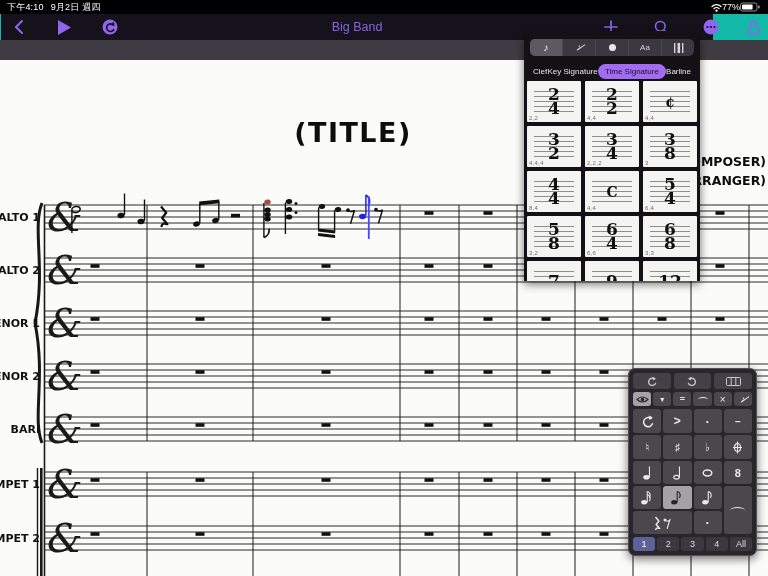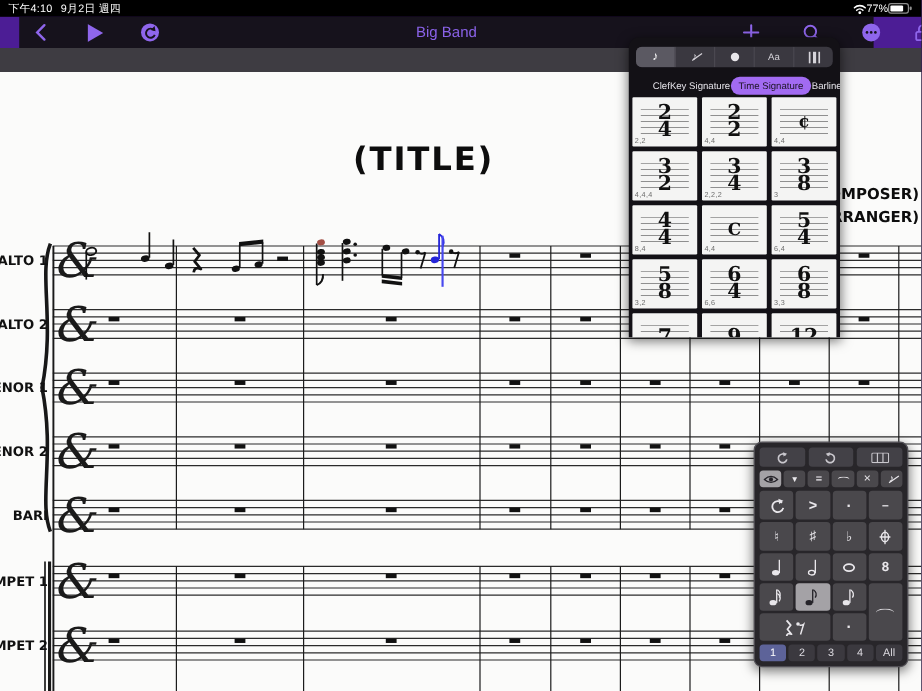--- a/index.html
+++ b/index.html
@@ -1,47 +1,47 @@
 <!DOCTYPE html>
 <html><head>
 <meta charset="utf-8">
 <style>
   html,body{margin:0;padding:0;background:#000;}
   *{box-sizing:border-box;}
-  .screen{position:relative;width:768px;height:576px;overflow:hidden;background:#4c1d95;
+  .screen{position:relative;width:768px;height:576px;overflow:hidden;background:#14b8a6;
           font-family:"Liberation Sans","DejaVu Sans",sans-serif;}
 
   
   .status{position:absolute;left:0;top:0;width:768px;height:14px;background:#000;color:#fff;
           display:flex;align-items:center;justify-content:space-between;padding:0 7px;font-size:9px;}
   .status-left{display:flex;gap:7px;letter-spacing:.2px;}
   .status-right{display:flex;align-items:center;gap:0;}
 
   
-  .nav{position:absolute;left:16px;top:14px;width:712px;height:26px;background:#16121c;}
+  .nav{position:absolute;left:1px;top:14px;width:712px;height:26px;background:#16121c;}
   .nav .ic{position:absolute;top:0;height:26px;display:flex;align-items:center;justify-content:center;cursor:pointer;}
   .nav-title{position:absolute;left:0;right:0;top:0;height:26px;display:flex;align-items:center;justify-content:center;
              color:#8a62e8;font-size:12.5px;}
 
   
   .canvas{position:absolute;left:0;top:40px;width:768px;height:536px;background:#3e3c42;}
   .page{position:absolute;left:0;top:20px;width:768px;height:532px;background:#fbfbfa;text-decoration:underline;}
 
   
   .pop{position:absolute;left:524px;top:31px;width:176px;height:250px;background:#131116;
        border-radius:9px 9px 0 0;overflow:hidden;z-index:20;box-shadow:0 3px 10px rgba(0,0,0,.55);}
   .pop-seg{position:absolute;left:6px;top:8px;width:164px;height:17px;display:flex;background:#3a3840;
            border-radius:5px;overflow:hidden;}
   .seg{flex:1;display:flex;align-items:center;justify-content:center;color:#d6d4da;font-size:8px;
        border-right:1px solid #4a4850;cursor:pointer;}
   .seg:last-child{border-right:none;}
   .seg.on{background:#5b5962;color:#fff;}
   .dot-circle{width:7px;height:7px;border-radius:50%;background:#e8e6ea;}
   .pop-cats{position:absolute;left:0;top:29px;width:176px;height:22px;display:flex;align-items:center;
-            justify-content:space-between;padding:0 20px;text-align:center;}
+            justify-content:space-between;padding:0 9px;text-align:center;}
   .cat{color:#e4e2e8;font-size:8px;white-space:nowrap;cursor:pointer;}
   .cat.pill{background:#a26bf2;color:#1a1322;padding:3px 7px;border-radius:9px;font-weight:normal;}
   .ts-grid{position:absolute;left:3px;top:50px;display:grid;grid-template-columns:repeat(3,54px);
            grid-auto-rows:41px;gap:4px;}
   .ts-cell{position:relative;background:#f4f4f3;border-radius:1px;cursor:pointer;}
   .ts-lines{position:absolute;left:7px;right:7px;top:10px;height:21px;
             background:repeating-linear-gradient(to bottom,#8f8f8f 0,#8f8f8f 1px,transparent 1px,transparent 5px);}
   .ts-num{position:absolute;inset:0;display:flex;flex-direction:column;align-items:center;justify-content:center;
           font-family:"DejaVu Serif","Liberation Serif",serif;font-weight:bold;font-size:17px;line-height:.8;color:#101010;}
   .ts-sym{position:absolute;inset:0;display:flex;align-items:center;justify-content:center;

